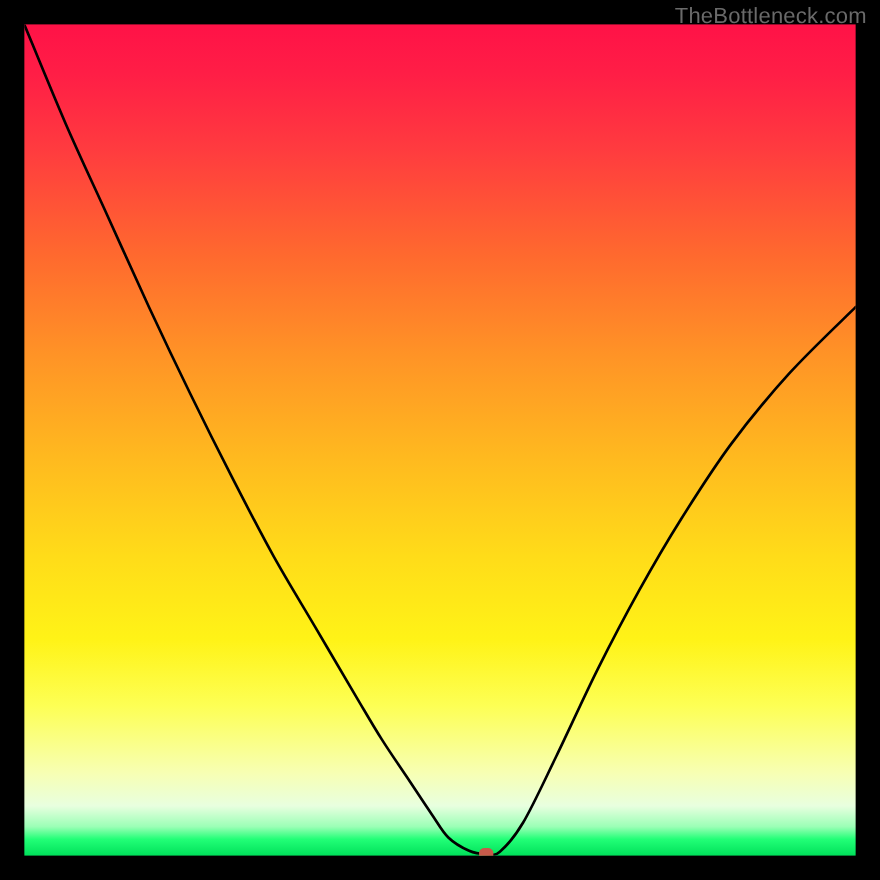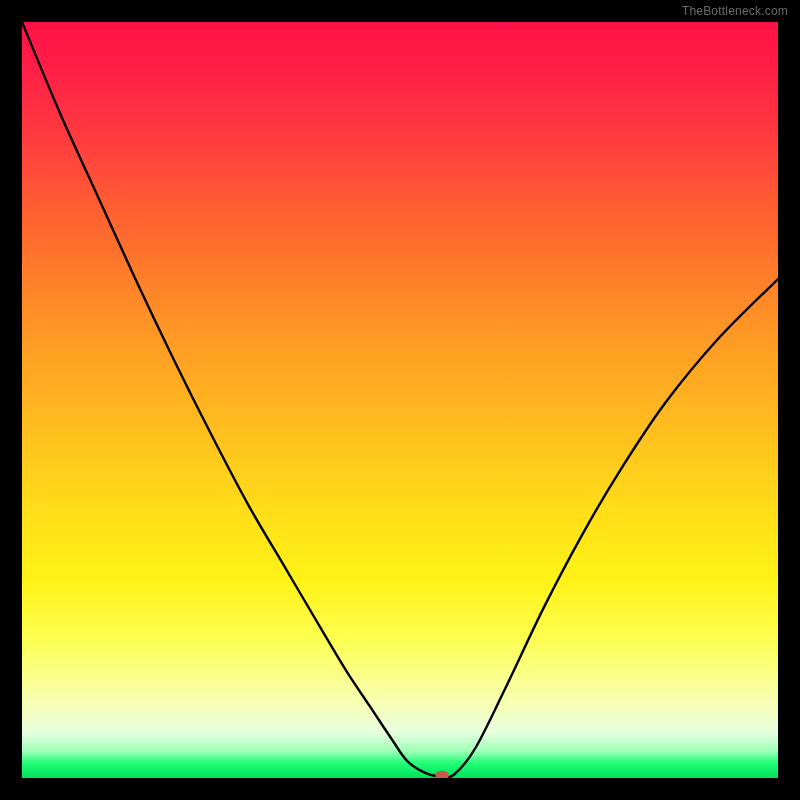--- a/index.html
+++ b/index.html
@@ -15,21 +15,21 @@
     position: relative;
     width: 800px;
     height: 800px;
     background: #000;
   }
   .watermark {
     position: absolute;
     top: 4px;
     right: 12px;
     color: #6a6a6a;
-    font-size: 12px;
+    font-size: 20px;
     font-weight: 500;
     letter-spacing: 0.2px;
     z-index: 20;
     margin-left: 16px;
   }
   .plot {
     position: absolute;
     left: 22px;
     top: 22px;
     width: 756px;

